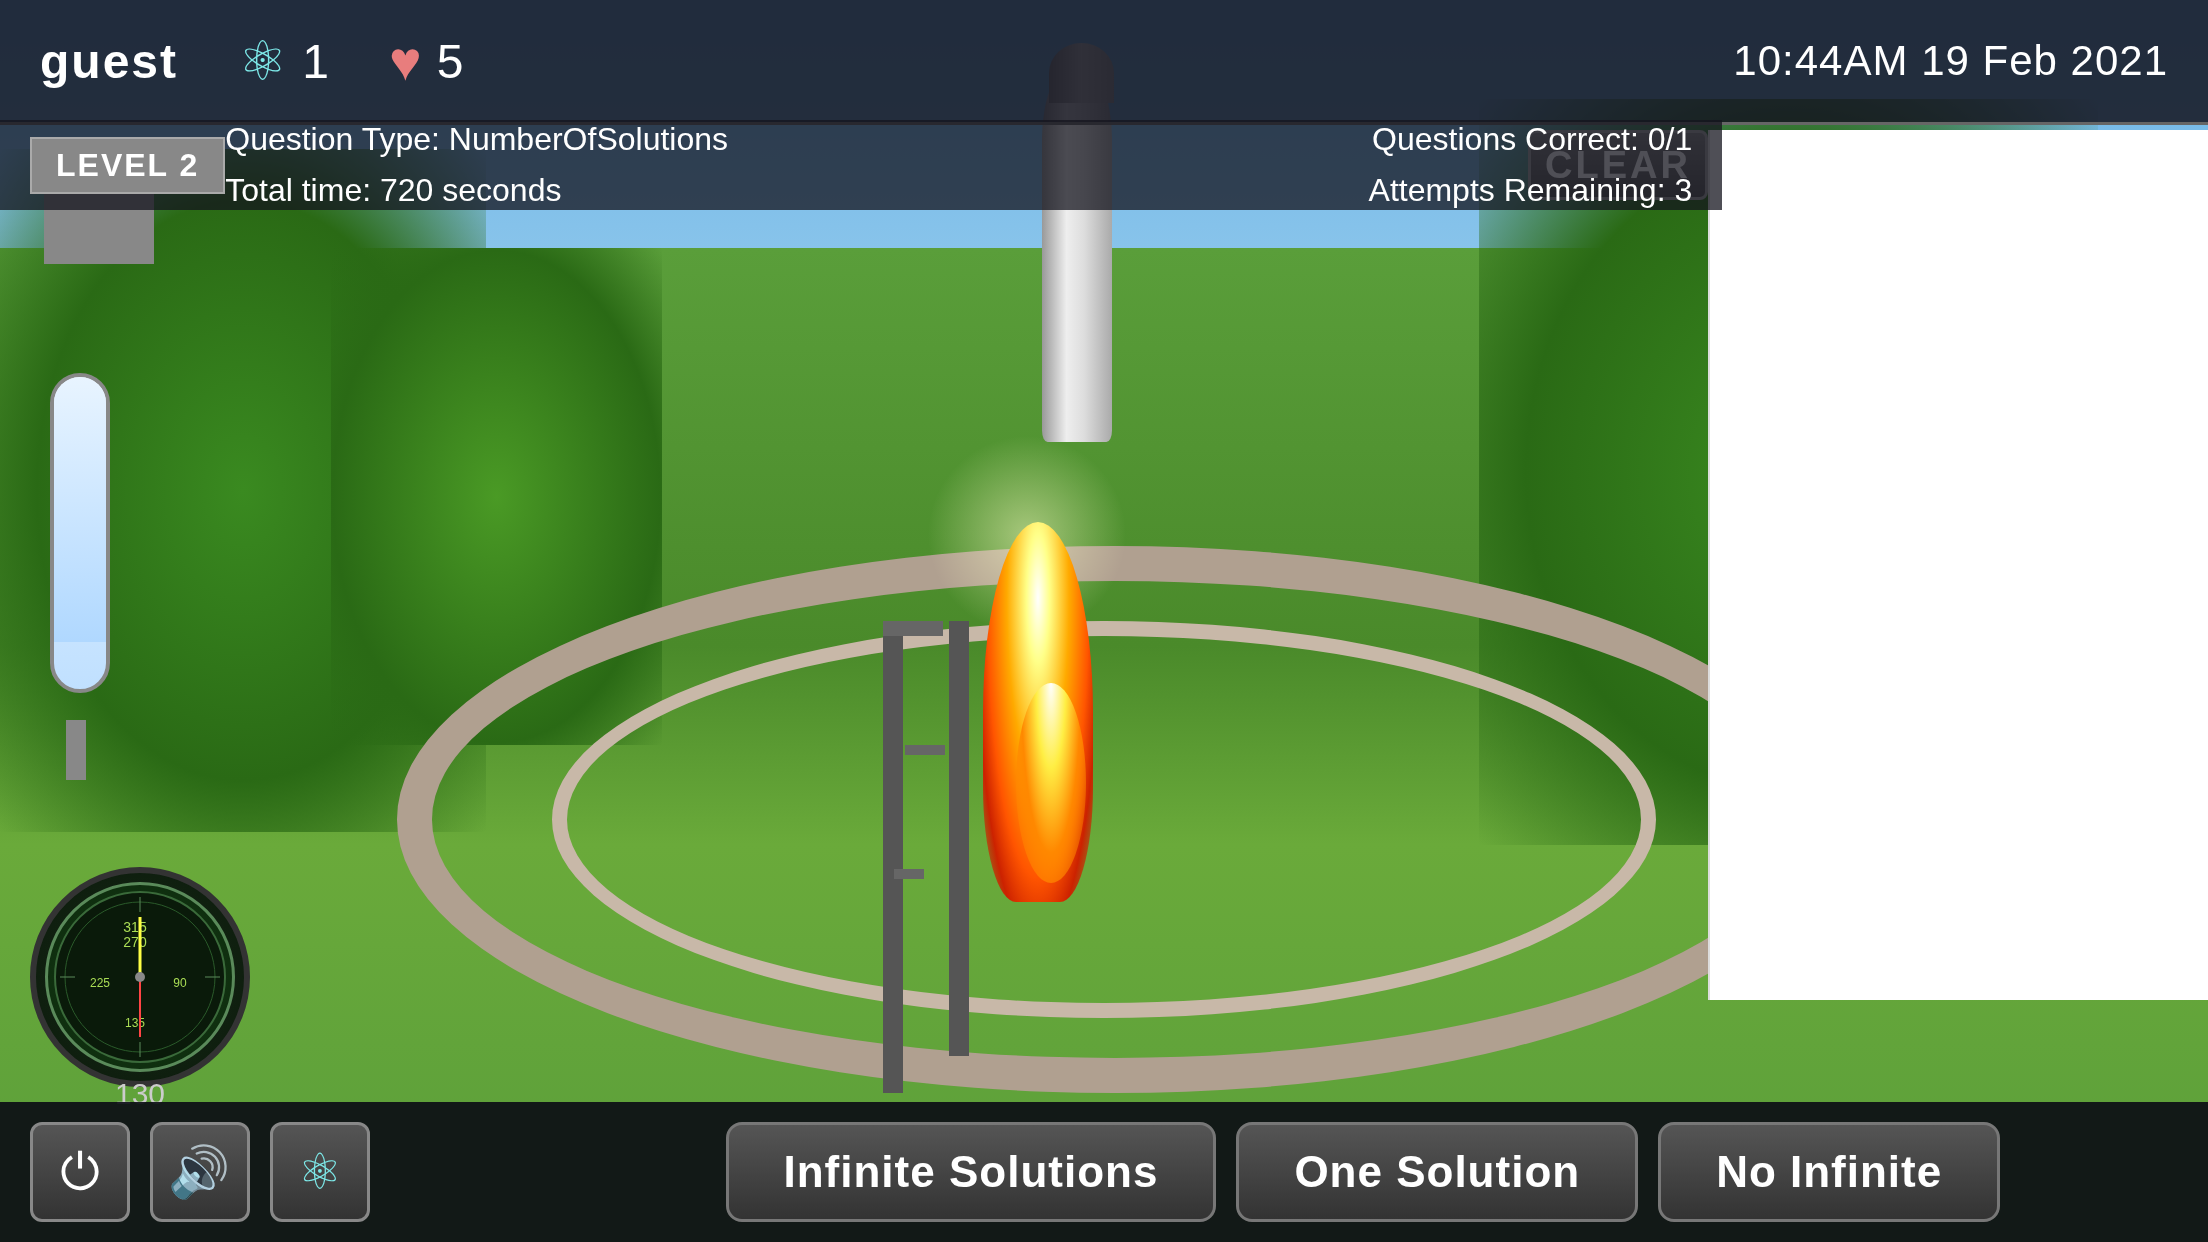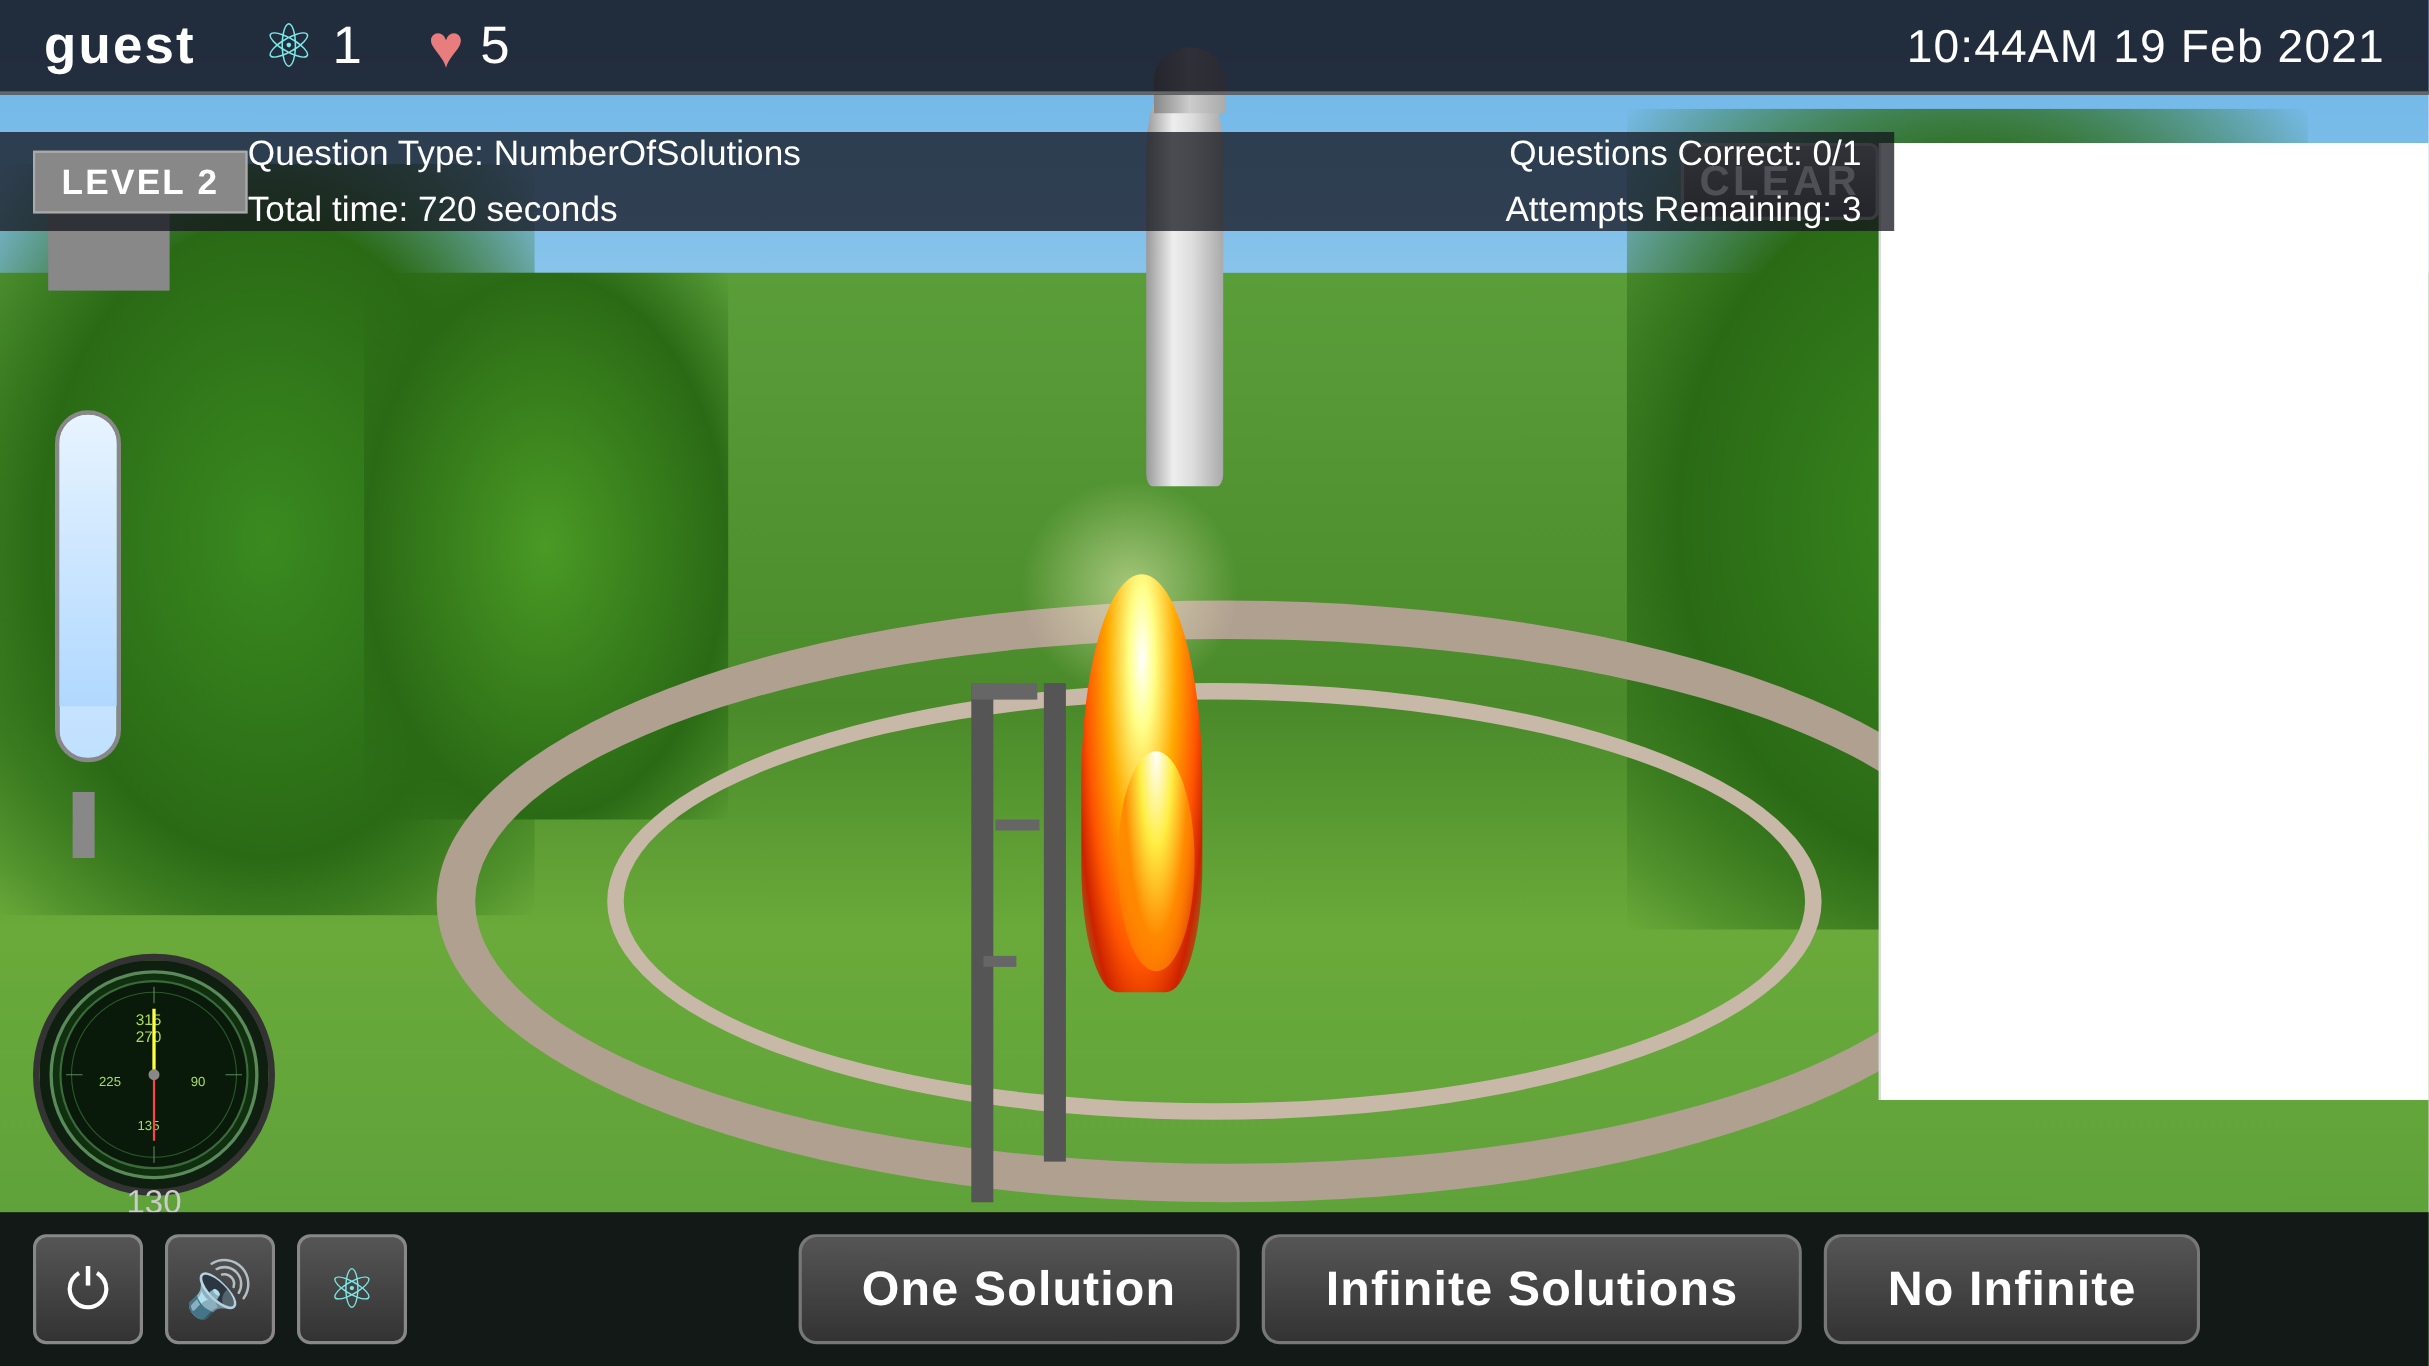--- a/index.html
+++ b/index.html
@@ -32,21 +32,21 @@
     @keyframes flicker {
       0% { transform: scaleX(1) scaleY(1); opacity: 1; }
       100% { transform: scaleX(1.1) scaleY(1.05); opacity: 0.9; }
     }
     
     #top-bar {
       position: absolute;
       top: 0;
       left: 0;
       width: 100%;
-      height: 86px;
+      height: 125px;
       background: rgba(20, 20, 30, 0.85);
       display: flex;
       align-items: center;
       padding: 0 40px;
       z-index: 20;
       border-bottom: 3px solid #666;
     }
     #top-bar-left {
       display: flex;
       align-items: center;
@@ -371,19 +371,19 @@
       <span style="font-size:50px;">⏻</span>
     </div>
     <div class="icon-btn">
       <span style="font-size:50px;">🔊</span>
     </div>
     <div class="icon-btn">
       <span style="font-size:50px;color:#7de8e8;">⚛</span>
     </div>
     <div id="btn-spacer"></div>
 
+    <button class="answer-btn">Infinite Solutions</button>
     <button class="answer-btn">One Solution</button>
-    <button class="answer-btn">Infinite Solutions</button>
     <button class="answer-btn">No Infinite</button>
     <div id="btn-spacer2" style="flex:0.5;"></div>
   </div>
 
 </div>
 
 </body></html>

